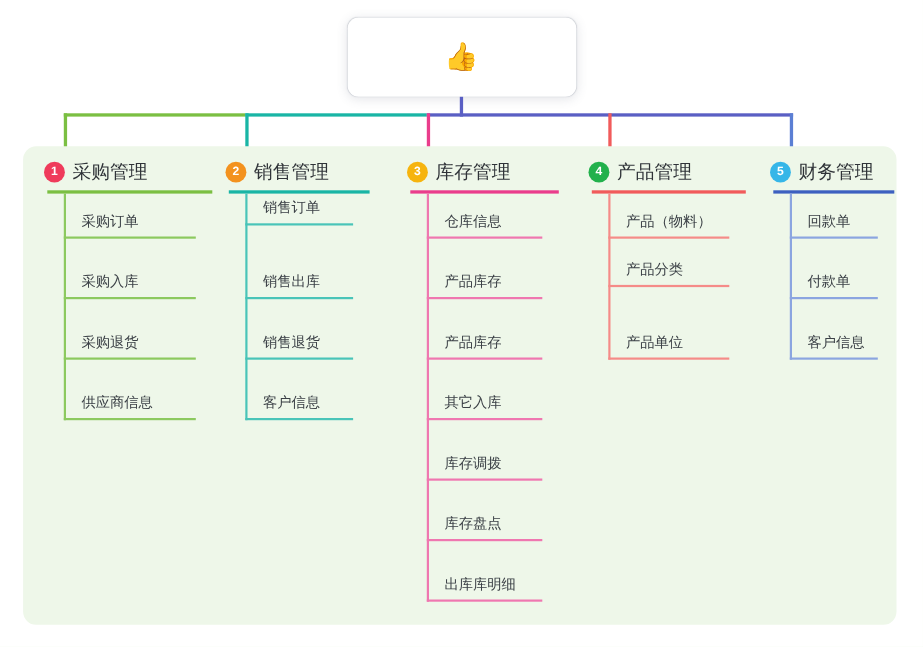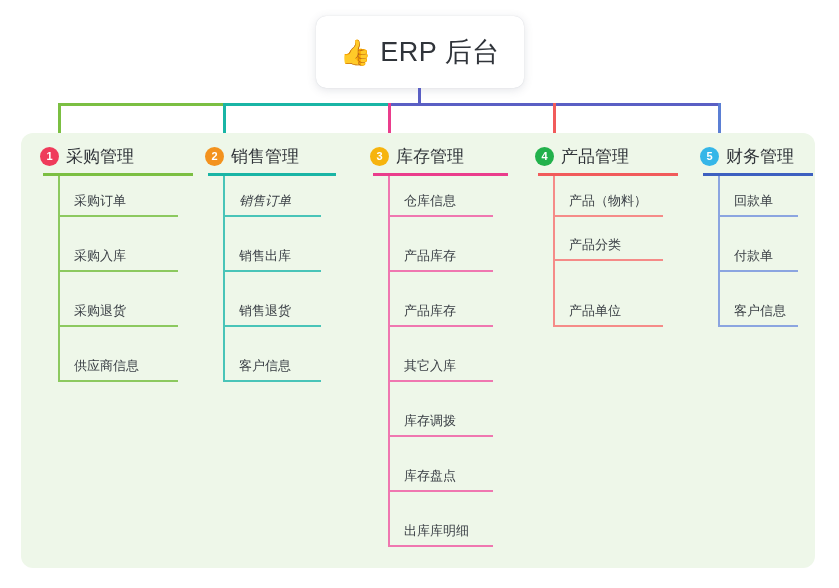--- a/index.html
+++ b/index.html
@@ -61,21 +61,20 @@
   .leaf-rule{position:absolute;left:0;bottom:0;height:2px;}
 </style>
 </head>
 <body>
 
 <div id="stage">
 
   <div id="root-card">
     <div id="root-inner">
       <span id="root-emoji">👍</span>
-      <span id="root-title">ERP 后台</span>
     </div>
   </div>
 
   <div id="connectors">
       <div class="ln vln" style="left: 418px; top: 88px; width: 3px; height: 18px; background: rgb(90, 95, 196);"></div>
       <div class="ln hln" style="left: 58px; top: 103px; width: 165px; height: 3px; background: rgb(123, 191, 66);"></div>
       <div class="ln hln" style="left: 223px; top: 103px; width: 165px; height: 3px; background: rgb(25, 181, 165);"></div>
       <div class="ln hln" style="left: 388px; top: 103px; width: 333px; height: 3px; background: rgb(90, 95, 196);"></div>
       <div class="ln vln" style="left: 58px; top: 103px; width: 3px; height: 42px; background: rgb(123, 191, 66);"></div>
       <div class="ln vln" style="left: 223px; top: 103px; width: 3px; height: 42px; background: rgb(25, 181, 165);"></div>
@@ -111,21 +110,21 @@
           <div class="leaf-rule" style="width: 120px; background: rgb(140, 201, 95);"></div>
         </div>
       </div>
       <div class="col" style="left: 205px; top: 133px; width: 128px; height: 435px;">
         <div class="col-head">
           <span class="badge" style="background: rgb(243, 146, 30);">2</span>
           <span class="col-title">销售管理</span>
         </div>
         <div class="head-rule" style="width: 128px; background: rgb(25, 181, 165);"></div>
         <div class="spine" style="height: 206px; background: rgb(73, 196, 184);"></div>
-        <div class="leaf" style="top: 50px; height: 34px; width: 98px; font-style: italic;">
+        <div class="leaf" style="top: 38px; height: 34px; width: 98px;">
           <span class="leaf-label">销售订单</span>
           <div class="leaf-rule" style="width: 98px; background: rgb(73, 196, 184);"></div>
         </div>
         <div class="leaf" style="top: 105px; height: 34px; width: 98px;">
           <span class="leaf-label">销售出库</span>
           <div class="leaf-rule" style="width: 98px; background: rgb(73, 196, 184);"></div>
         </div>
         <div class="leaf" style="top: 160px; height: 34px; width: 98px;">
           <span class="leaf-label">销售退货</span>
           <div class="leaf-rule" style="width: 98px; background: rgb(73, 196, 184);"></div>

